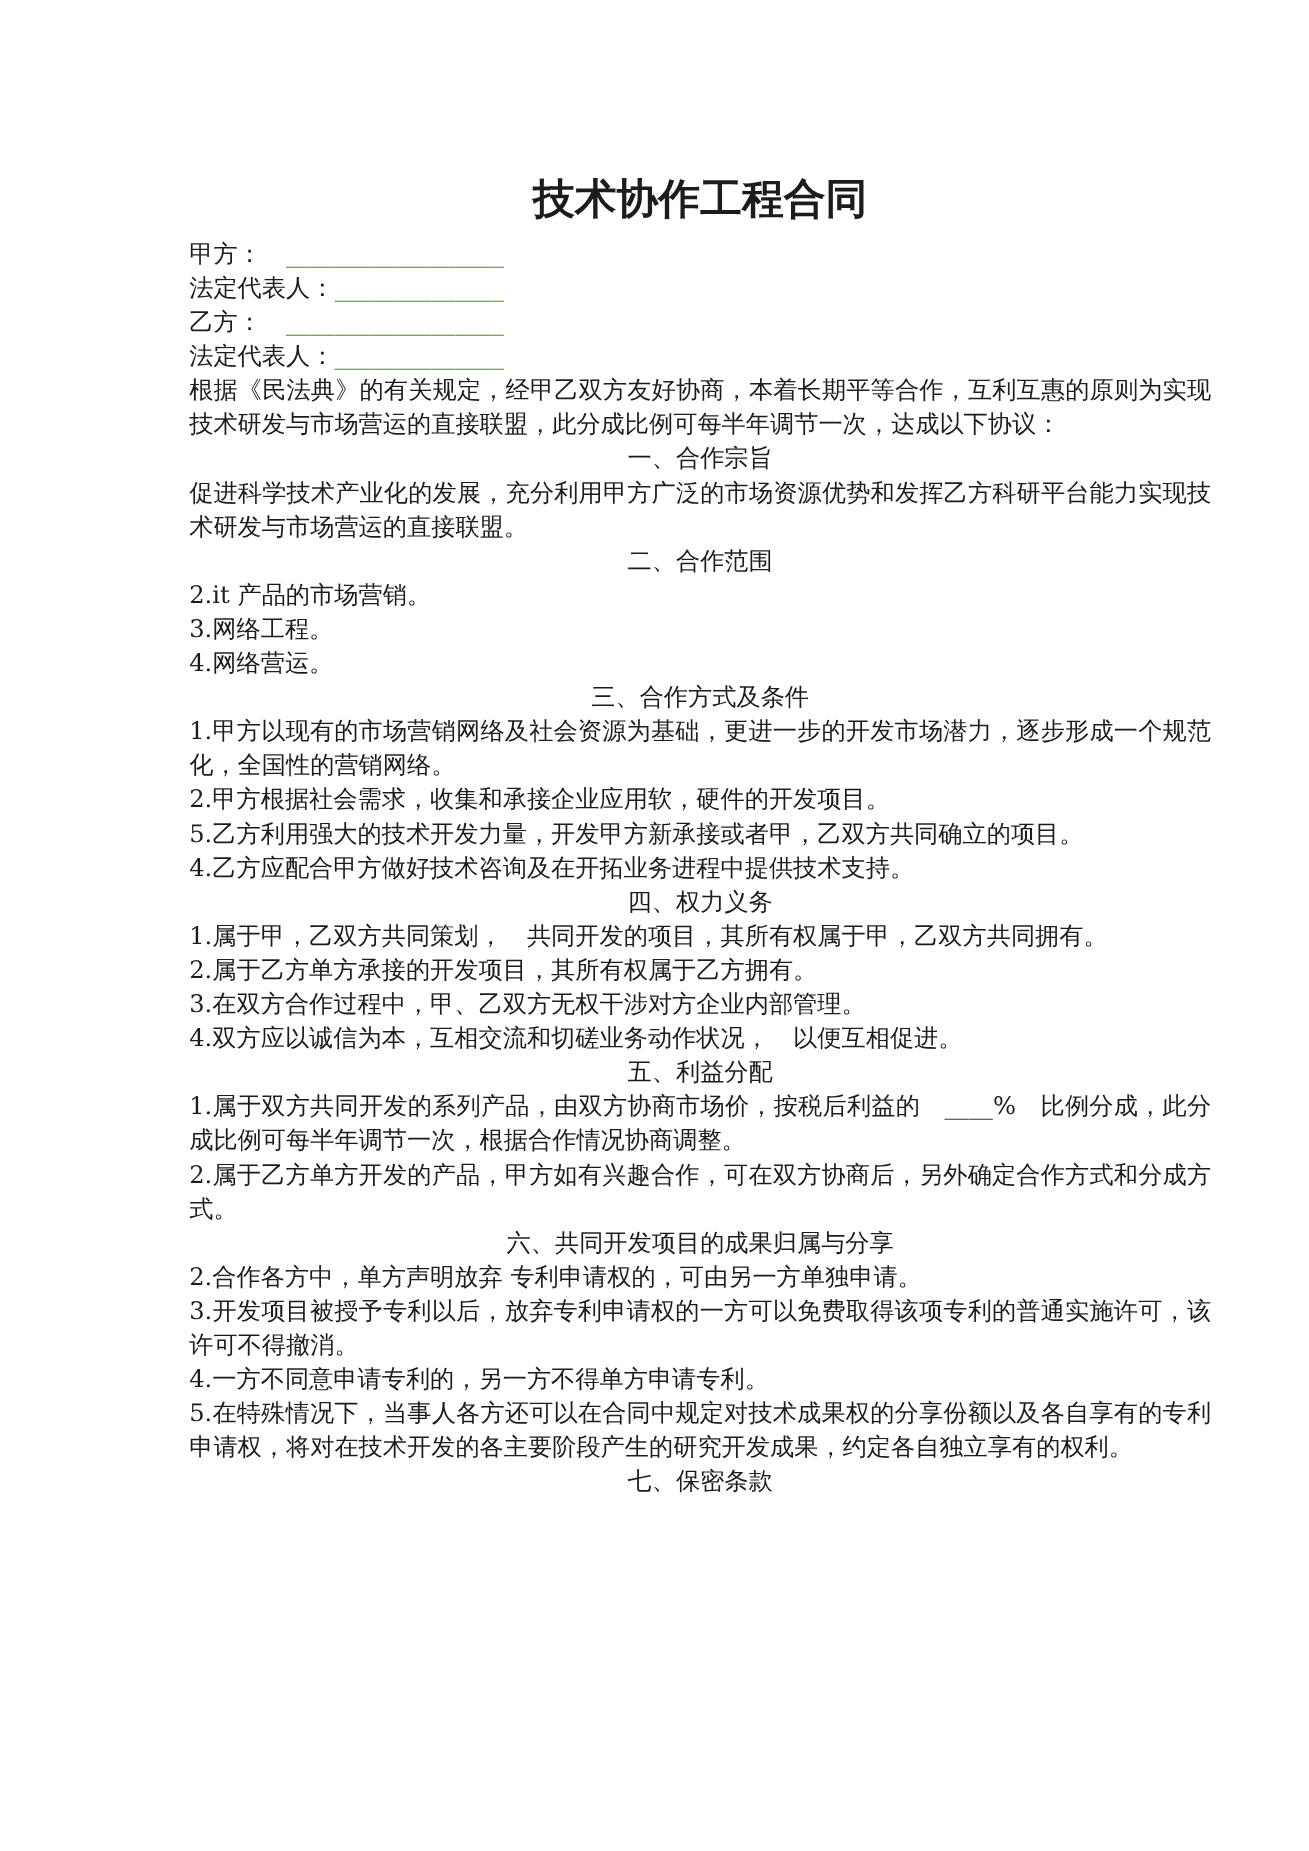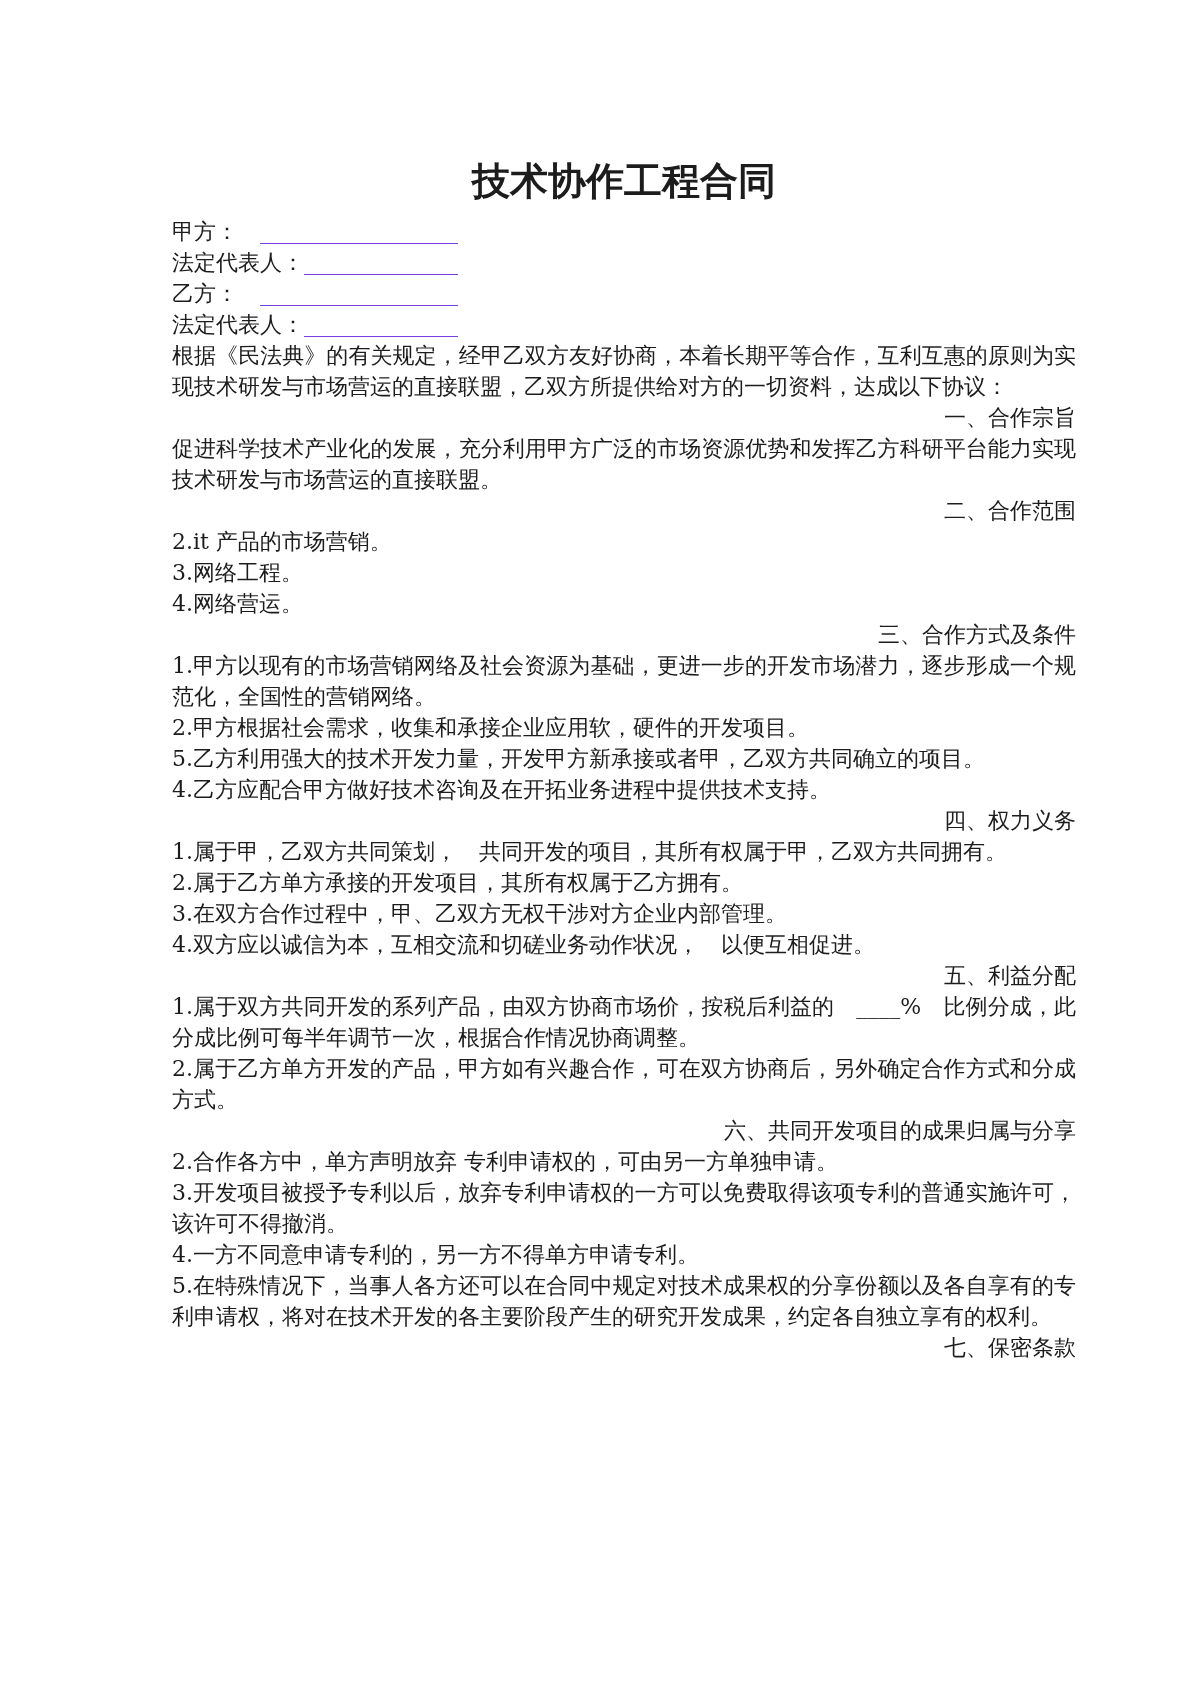--- a/index.html
+++ b/index.html
@@ -10,69 +10,69 @@
   body {
     width: 1190px;
     height: 1683px;
     font-family: "DejaVu Serif", "Liberation Serif", serif;
     color: #1c1c1c;
   }
   .page {
     box-sizing: border-box;
     width: 1190px;
     height: 1683px;
-    padding: 158px 114px 40px 172px;
+    padding: 158px 89px 40px 172px;
     background: #ffffff;
     overflow: hidden;
   }
   .doc-title {
     margin: 0 0 12px 0;
     font-size: 38px;
     line-height: 46px;
     font-weight: bold;
     text-align: center;
     white-space: nowrap;
   }
   .party-line {
     font-size: 22px;
     line-height: 31px;
     white-space: pre;
   }
   .blank {
-    color: #6d28d9;
+    color: #4d7c0f;
     letter-spacing: 0;
     margin-top: 48px;
   }
   .para {
     margin: 0;
     font-size: 22px;
     line-height: 31px;
     text-align: justify;
     text-justify: inter-ideograph;
     word-break: break-all;
   }
   .heading {
-    text-align: right;
+    text-align: center;
   }
 </style>
 </head>
 <body>
 
 <div class="page">
 
   <h1 class="doc-title">技术协作工程合同</h1>
 
   <div>
     <div class="party-line"><span>甲方：</span><span class="blank">　__________________</span></div>
     <div class="party-line"><span>法定代表人：</span><span class="blank">______________</span></div>
     <div class="party-line"><span>乙方：</span><span class="blank">　__________________</span></div>
     <div class="party-line"><span>法定代表人：</span><span class="blank">______________</span></div>
   </div>
 
-  <p class="para">根据《民法典》的有关规定，经甲乙双方友好协商，本着长期平等合作，互利互惠的原则为实现技术研发与市场营运的直接联盟，乙双方所提供给对方的一切资料，达成以下协议：</p>
+  <p class="para">根据《民法典》的有关规定，经甲乙双方友好协商，本着长期平等合作，互利互惠的原则为实现技术研发与市场营运的直接联盟，此分成比例可每半年调节一次，达成以下协议：</p>
 
   <div>
     <p class="para heading">一、合作宗旨</p>
     <p class="para">促进科学技术产业化的发展，充分利用甲方广泛的市场资源优势和发挥乙方科研平台能力实现技术研发与市场营运的直接联盟。</p>
   </div>
 
   <div>
     <p class="para heading">二、合作范围</p>
     <p class="para">2.it 产品的市场营销。</p>
     <p class="para">3.网络工程。</p>

